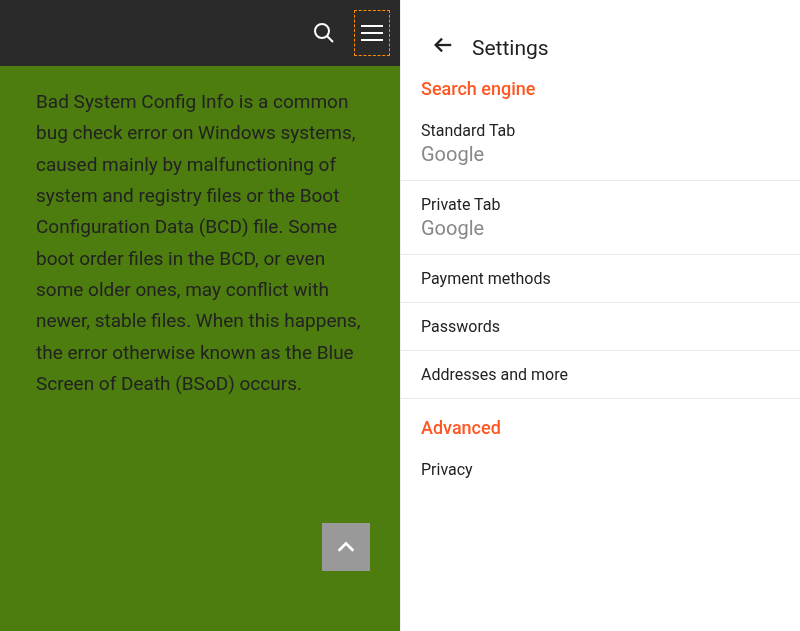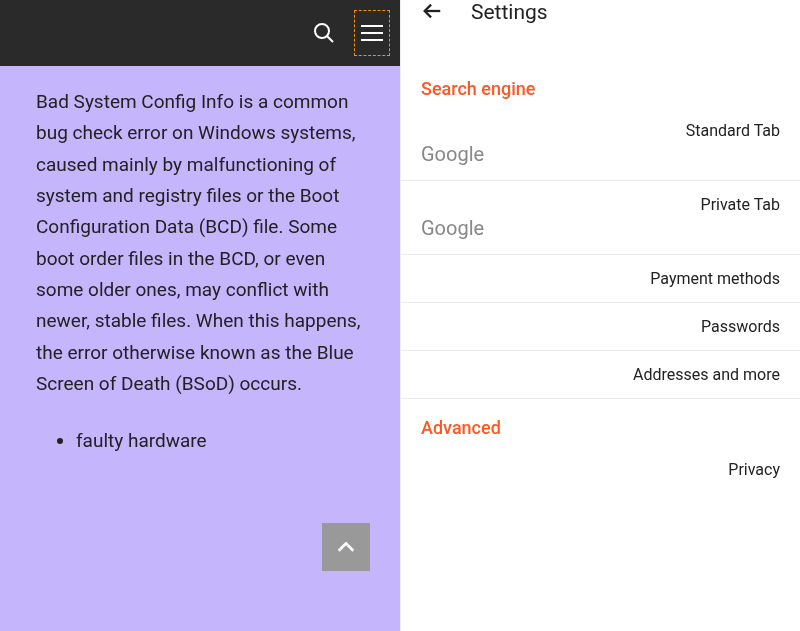--- a/index.html
+++ b/index.html
@@ -8,21 +8,21 @@
       width: 800px;
       height: 631px;
       display: flex;
       overflow: hidden;
       background: #fff;
     }
     .left-pane {
       width: 400px;
       height: 100%;
       position: relative;
-      background: #c4b5fd;
+      background: #4d7c0f;
     }
     .dark-header {
       background: #2a2a2a;
       height: 66px;
       display: flex;
       justify-content: flex-end;
       align-items: center;
       padding-right: 10px;
       gap: 18px;
     }
@@ -88,23 +88,23 @@
     }
     .right-pane {
       width: 400px;
       height: 100%;
       background: #fff;
       border-left: 1px solid #eee;
     }
     .settings-header {
       height: 60px;
       display: flex;
-      align-items: flex-start;
-      padding: 0 20px;
-      gap: 28px;
+      align-items: flex-end;
+      padding: 0 31px;
+      gap: 18px;
     }
     .back-arrow svg {
       width: 22px;
       height: 22px;
       stroke: #222;
       fill: none;
       stroke-width: 2.5;
     }
     .settings-title {
       font-size: 21px;
@@ -120,21 +120,20 @@
     .settings-item {
       padding: 14px 20px 14px 20px;
       border-bottom: 1px solid #eaeaea;
     }
     .settings-item.no-border {
       border-bottom: none;
     }
     .item-title {
       font-size: 16px;
       color: #222;
-      text-align: right;
     }
     .item-subtitle {
       font-size: 20px;
       color: #888;
       margin-top: 2px;
     }
   </style>
 </head>
 <body>
 
@@ -149,23 +148,20 @@
     <div class="hamburger-wrap">
       <div class="hamburger-icon">
         <span></span>
           <span></span>
           <span></span>
       </div>
     </div>
   </div>
   <div class="article-body">
     <p>Bad System Config Info is a common bug check error on Windows systems, caused mainly by malfunctioning of system and registry files or the Boot Configuration Data (BCD) file. Some boot order files in the BCD, or even some older ones, may conflict with newer, stable files. When this happens, the error otherwise known as the Blue Screen of Death (BSoD) occurs.</p>
-    <ul>
-      <li>faulty hardware</li>
-    </ul>
   </div>
   <div class="scroll-top-btn">
     <svg viewBox="0 0 24 24">
         <polyline points="4,16 12,8 20,16"></polyline>
       </svg>
   </div>
 </div>
 
 <div class="right-pane">
   <div class="settings-header">

